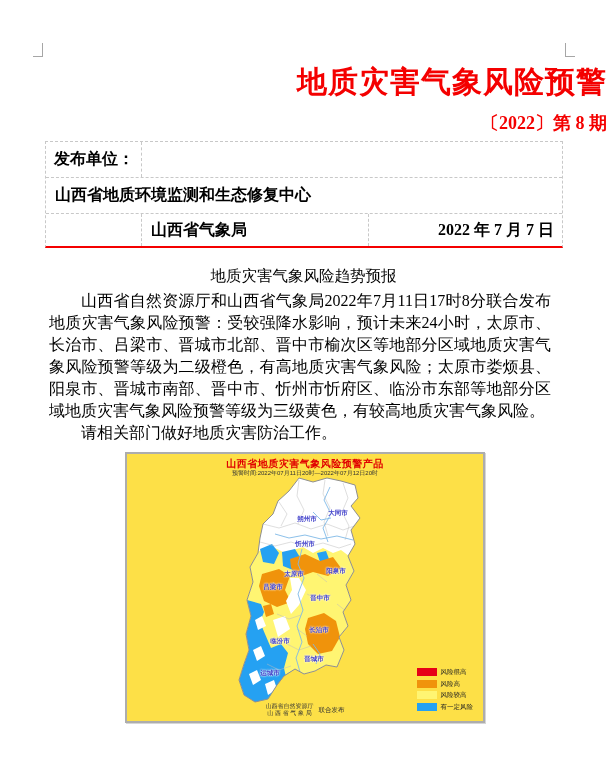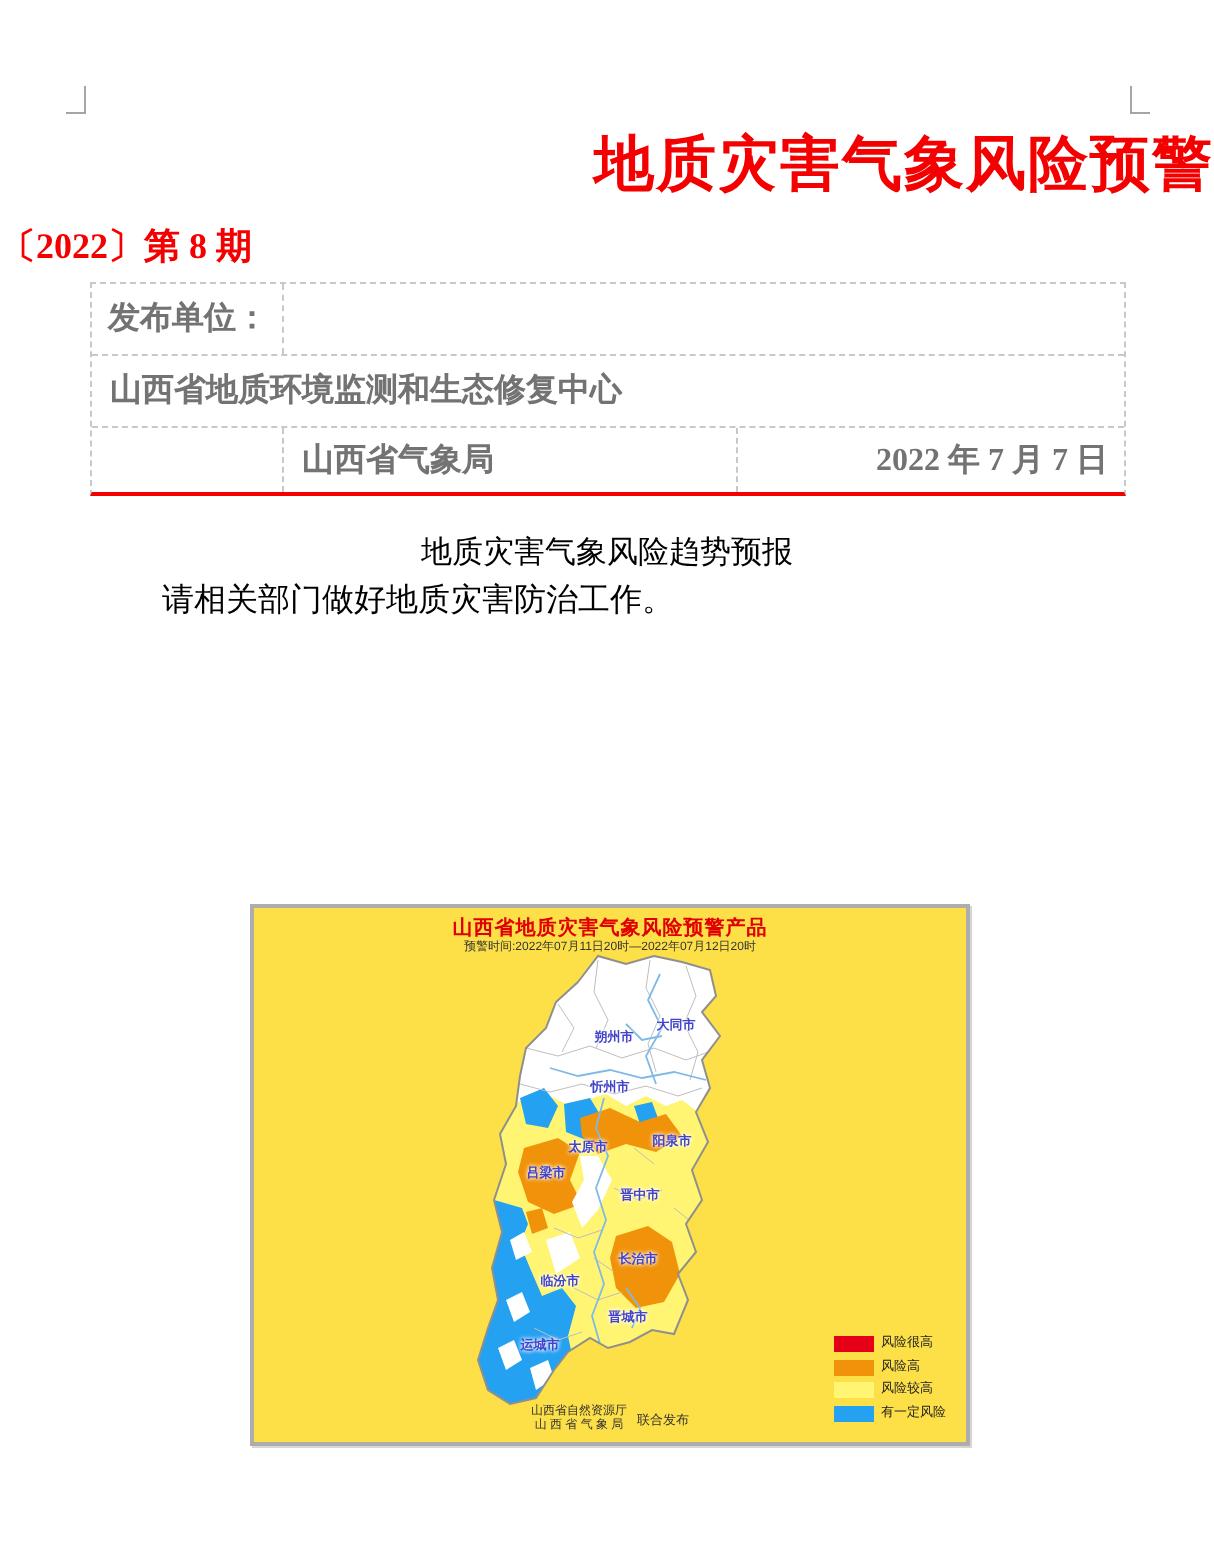--- a/index.html
+++ b/index.html
@@ -7,27 +7,27 @@
   body { position:relative; font-family:"Liberation Serif", serif; color:#000; }
 
   
   .crop-mark { position:absolute; width:10px; height:14px; }
   .crop-mark.tl { left:33px; top:43px; border-right:1px solid #a6a6a6; border-bottom:1px solid #a6a6a6; }
   .crop-mark.tr { left:565px; top:43px; border-left:1px solid #a6a6a6; border-bottom:1px solid #a6a6a6; }
 
   .doc-title { position:absolute; top:62px; left:0; width:100%; text-align:right;
     font-family:"Liberation Sans", sans-serif; font-weight:bold; font-size:30px;
     letter-spacing:1px; color:#f40000; }
-  .doc-issue { position:absolute; top:111px; left:0; width:100%; text-align:left;
+  .doc-issue { position:absolute; top:111px; left:0; width:100%; text-align:right;
     font-weight:bold; font-size:18px; color:#f40000; }
 
   
   .info-table { position:absolute; left:45px; top:141px; width:518px;
     border:1px dashed #c8c8c8; border-bottom:2.5px solid #f40000;
-    color:#737373; font-weight:bold; font-size:16px; }
+    color:#000000; font-weight:bold; font-size:16px; }
   .it-row { display:flex; border-bottom:1px dashed #c8c8c8; min-height:36px; align-items:center; }
   .it-row.last { border-bottom:none; min-height:32px; }
   .it-label { width:96px; align-self:stretch; display:flex; align-items:center;
     border-right:1px dashed #c8c8c8; padding-left:8px; }
   .it-value { flex:1; padding-left:9px; }
   .it-row.last .it-value { flex:0 0 227px; align-self:stretch; display:flex; align-items:center;
     border-right:1px dashed #c8c8c8; }
   .it-date { flex:1; text-align:right; padding-right:8px; }
 
   .report-heading { position:absolute; top:266px; left:0; width:100%; text-align:center;
@@ -80,20 +80,21 @@
   <div class="it-row last">
     <div class="it-label"></div>
     <div class="it-value">山西省气象局</div>
     <div class="it-date">2022 年 7 月 7 日</div>
   </div>
 </div>
 
 <div class="report-heading">地质灾害气象风险趋势预报</div>
 
 <div class="report-body">
+  <p>山西省自然资源厅和山西省气象局2022年7月11日17时8分联合发布地质灾害气象风险预警：受较强降水影响，预计未来24小时，太原市、长治市、吕梁市、晋城市北部、晋中市榆次区等地部分区域地质灾害气象风险预警等级为二级橙色，有高地质灾害气象风险；太原市娄烦县、阳泉市、晋城市南部、晋中市、忻州市忻府区、临汾市东部等地部分区域地质灾害气象风险预警等级为三级黄色，有较高地质灾害气象风险。</p>
   <p>请相关部门做好地质灾害防治工作。</p>
 </div>
 
 <div class="map-box">
   <svg class="map-svg" width="356" height="267" viewBox="0 0 356 267">
     <defs>
       <clipPath id="prov">
         <path d="M162 37 L172 24 L186 28 L200 24 L214 27 L228 31 L231 44 L224 52 L233 64 L224 76 L228 90 L221 102 L227 117 L219 131 L224 146 L216 158 L221 172 L212 183 L217 196 L210 213 L199 211 L188 217 L177 220 L168 215 L157 222 L150 231 L141 245 L128 248 L117 241 L112 226 L117 210 L122 196 L119 180 L124 162 L120 146 L126 128 L123 113 L131 99 L133 84 L136 70 L146 60 L151 47 Z"></path>
       </clipPath>
     </defs>

